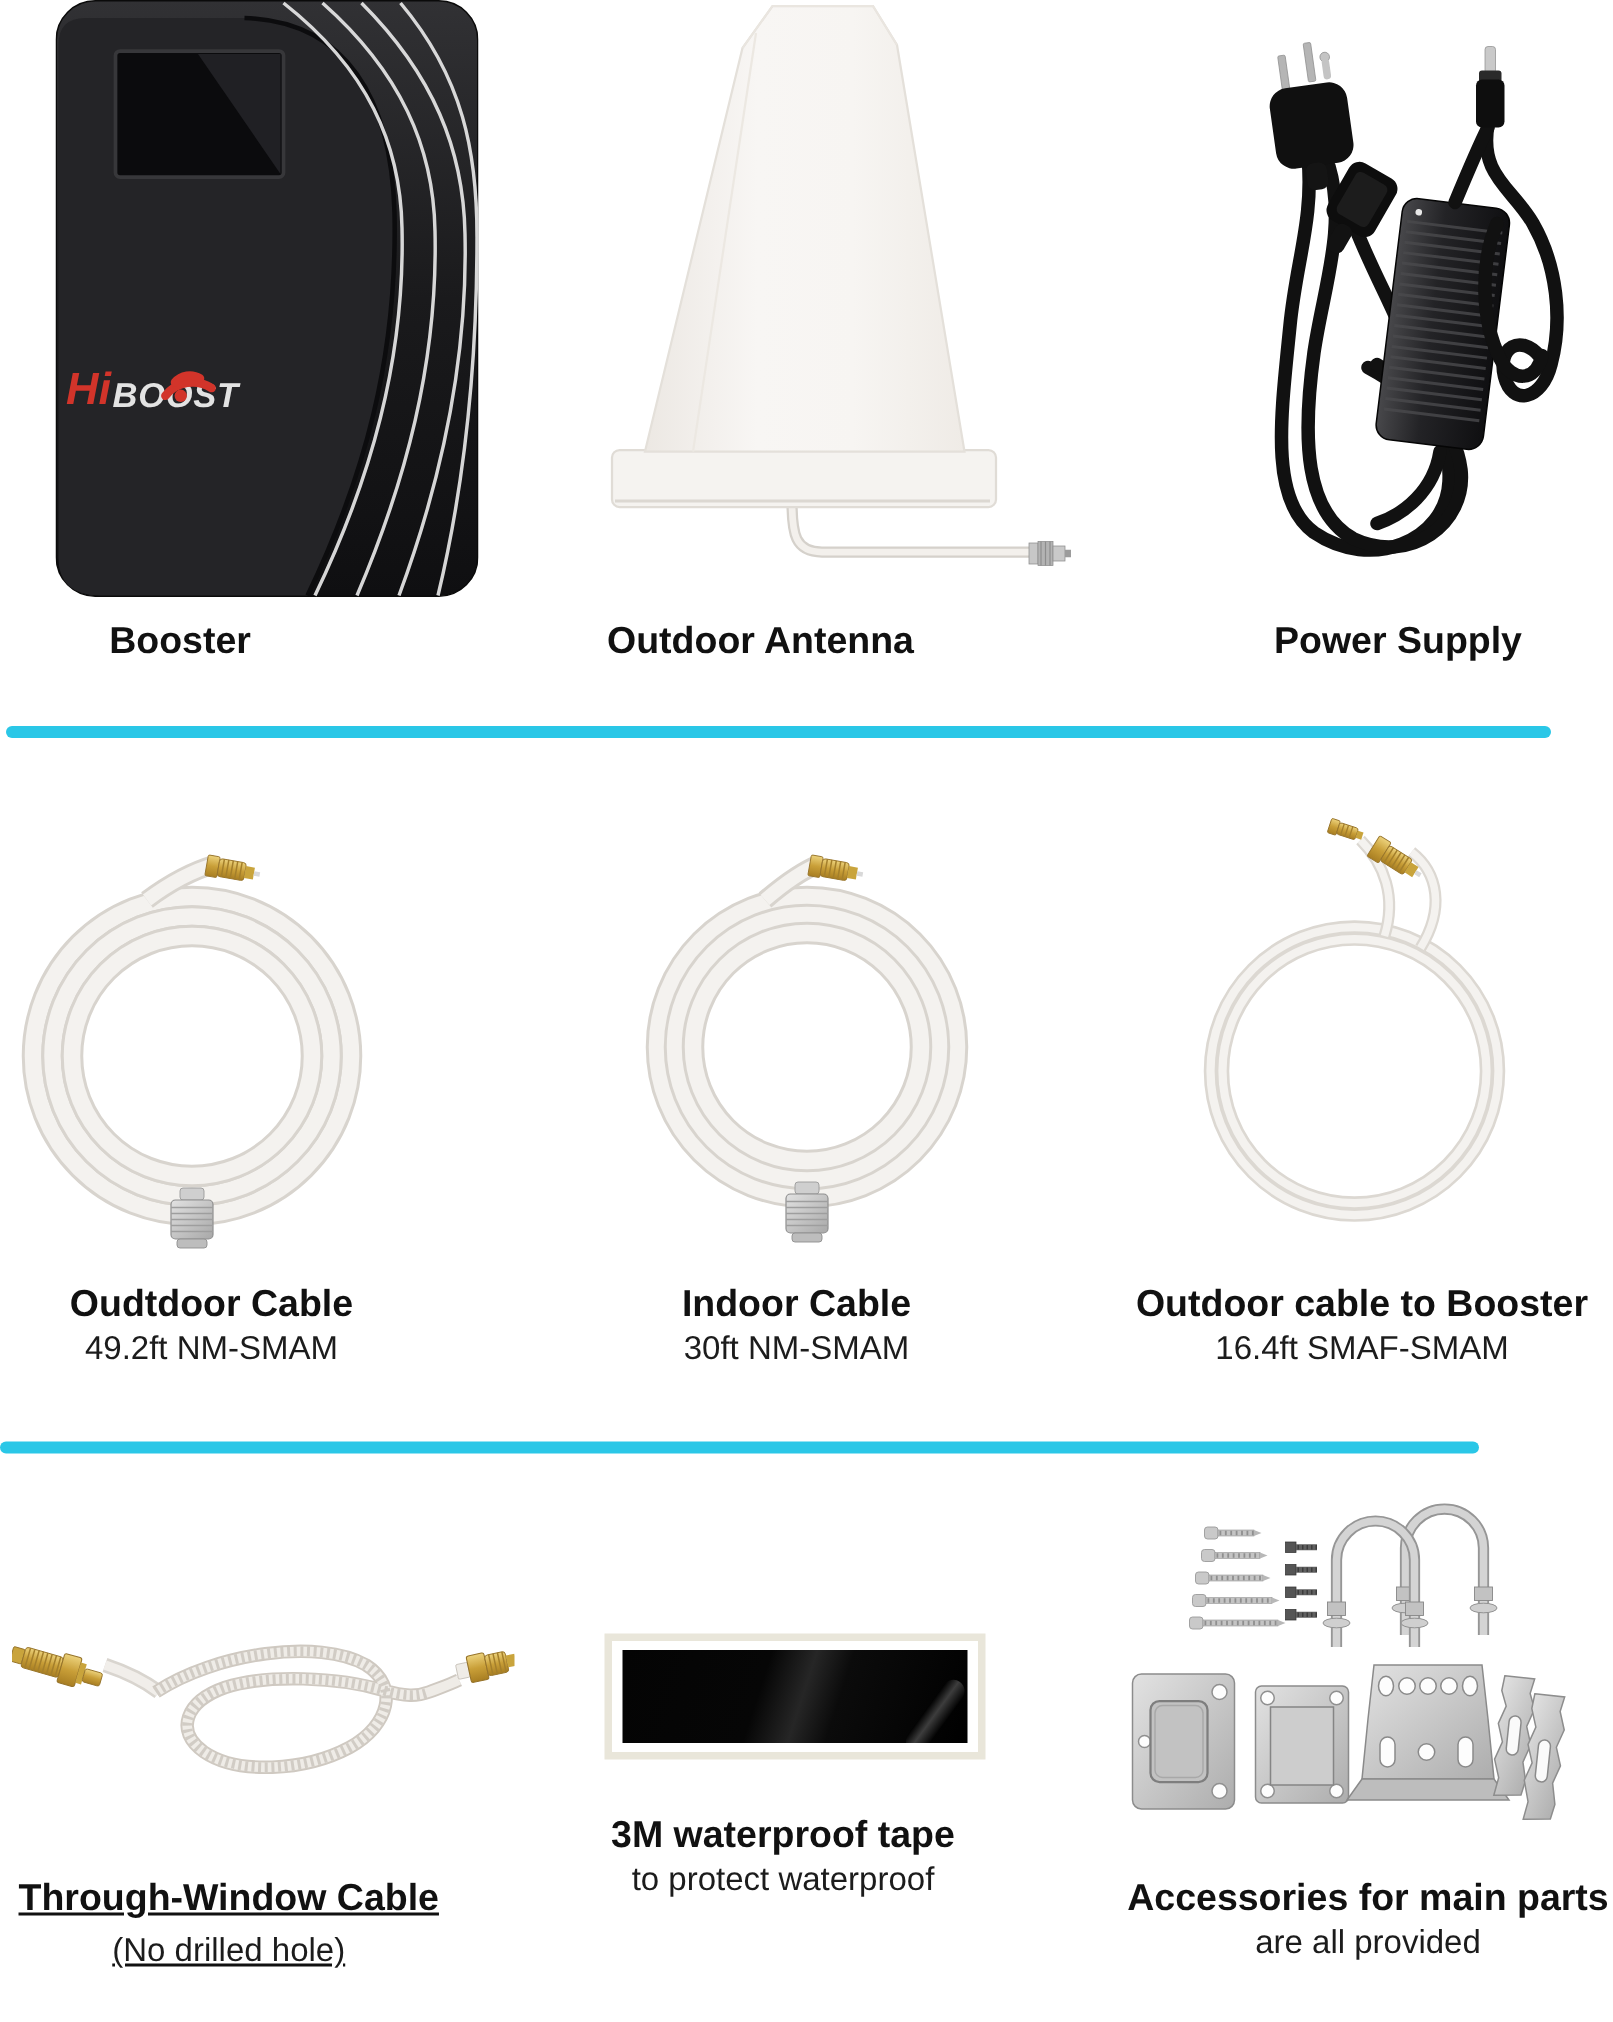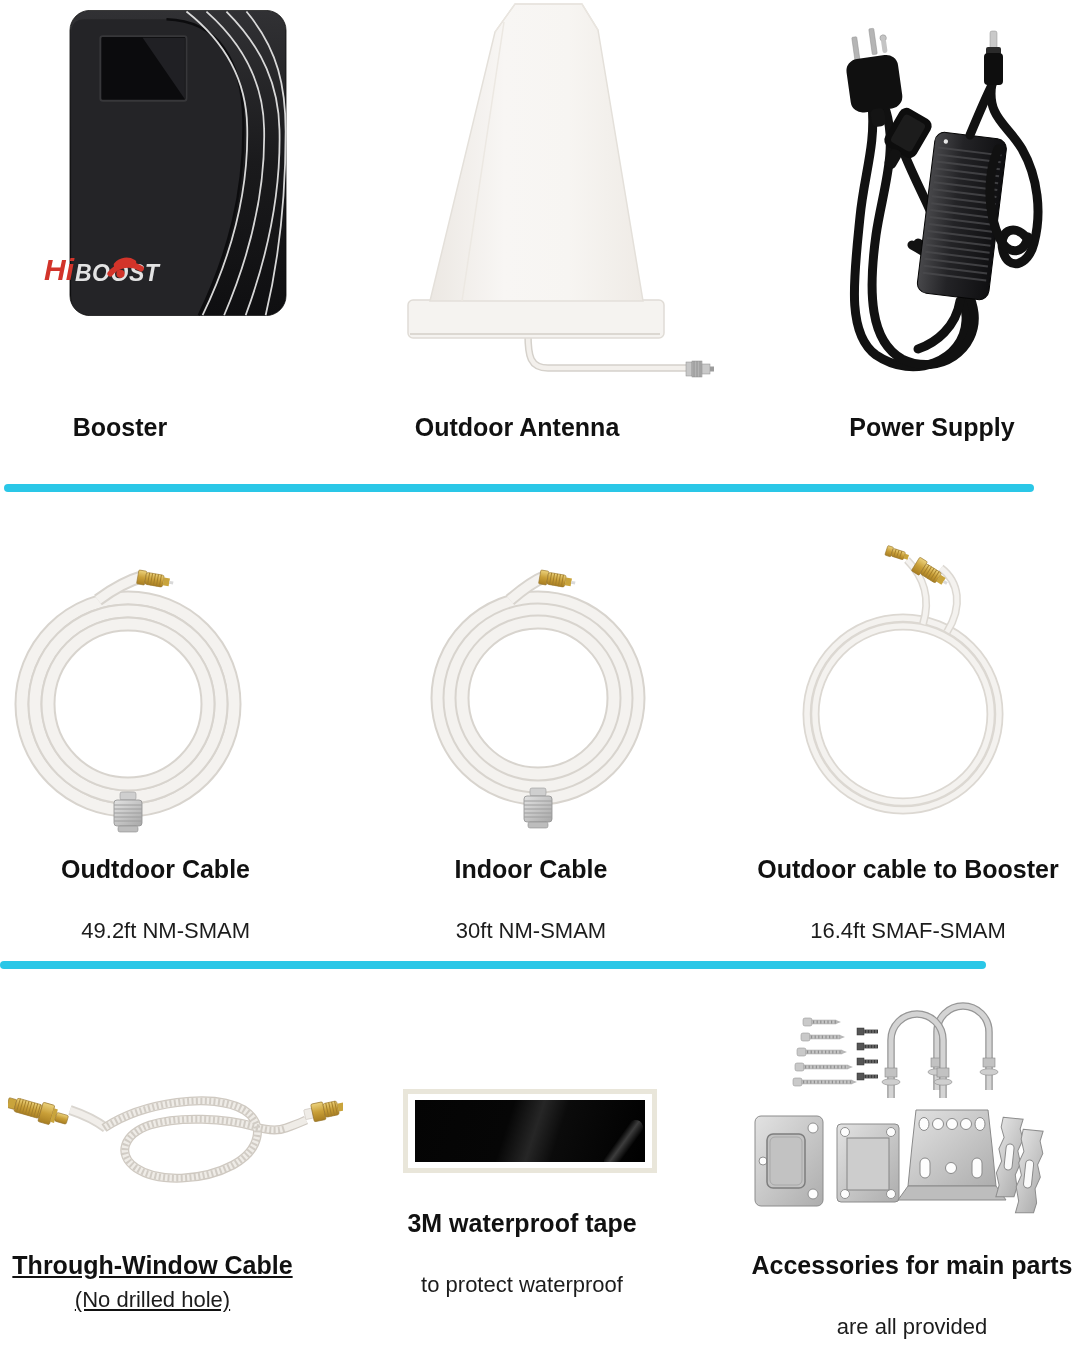--- a/index.html
+++ b/index.html
@@ -5,40 +5,40 @@
   html,body{margin:0;padding:0;background:#fff;}
   #canvas{position:relative;width:1075px;height:1348px;background:#fff;overflow:hidden;
           font-family:"Liberation Sans",sans-serif;}
   .fig{position:absolute;}
   .fig svg{display:block;width:100%;height:100%;}
   .divider{position:absolute;height:8px;background:var(--color-divider,#2AC7E7);}
   #div1{left:4px;top:484px;width:1030px;border-radius:4px;}
   #div2{left:0px;top:961px;width:986px;border-radius:4px;}
   .cap{position:absolute;text-align:center;color:var(--color-label_text,#111);}
   .cap .b{font-weight:bold;font-size:25px;line-height:31px;}
-  .cap .s{font-size:22px;line-height:28px;color:#1c1c1c;margin-top:32px;}
+  .cap .s{font-size:22px;line-height:28px;color:#1c1c1c;}
   .cap .gap{margin-top:5px;}
-  #fig-booster{left:8px;top:10px;width:282px;height:306px;padding-left:29px;}
+  #fig-booster{left:8px;top:0;width:282px;height:398px;padding-left:29px;}
   #fig-antenna{left:400px;top:0px;width:315px;height:392px;}
   #fig-power{left:840px;top:25px;width:215px;height:398px;}
   #fig-cable1{left:10px;top:556px;width:236px;height:286px;}
   #fig-cable2{left:424px;top:556px;width:230px;height:286px;}
   #fig-cable3{left:785px;top:532px;width:240px;height:306px;}
   #fig-window{left:8px;top:1080px;width:335px;height:110px;}
   #fig-tape{left:403px;top:1089px;width:254px;height:84px;box-sizing:border-box;
             background:#fff;border:5px solid #e9e6da;padding:6px 7px;}
   .tape-black{position:relative;width:100%;height:100%;overflow:hidden;
       background:linear-gradient(108deg,#040404 0%,#060606 40%,#262626 52%,#0b0b0b 62%,#000 100%);}
   .tape-roll{position:absolute;right:14px;bottom:-10px;width:15px;height:56px;border-radius:8px;
       background:linear-gradient(90deg,#020202,#3d3d3d 45%,#050505);transform:rotate(36deg);}
   #fig-acc{left:745px;top:988px;width:312px;height:232px;}
   #cap-booster{left:0px;top:412px;width:240px;}
-  #cap-antenna{left:392px;top:412px;width:250px;}
+  #cap-antenna{left:382px;top:412px;width:250px;}
   #cap-power{left:807px;top:412px;width:250px;}
-  #cap-outdoor-cable{left:0px;top:854px;width:250px;text-align:right;}
+  #cap-outdoor-cable{left:16px;top:854px;width:250px;}
   #cap-indoor-cable{left:406px;top:854px;width:250px;}
   #cap-booster-cable{left:738px;top:854px;width:340px;}
   #cap-window-cable{left:0px;top:1250px;width:305px;text-decoration:underline;}
   #cap-tape{left:397px;top:1208px;width:250px;}
   #cap-accessories{left:742px;top:1250px;width:340px;}
   .logo{position:absolute;left:36px;top:240px;height:36px;display:flex;align-items:flex-end;}
   .logo-hi{font-style:italic;font-weight:bold;font-size:30px;line-height:32px;
            color:var(--color-brand_red,#D2342A);}
   .logo-boost{font-style:italic;font-weight:bold;font-size:23px;line-height:26px;
            color:#e3e3e3;letter-spacing:.5px;margin-left:1px;}

